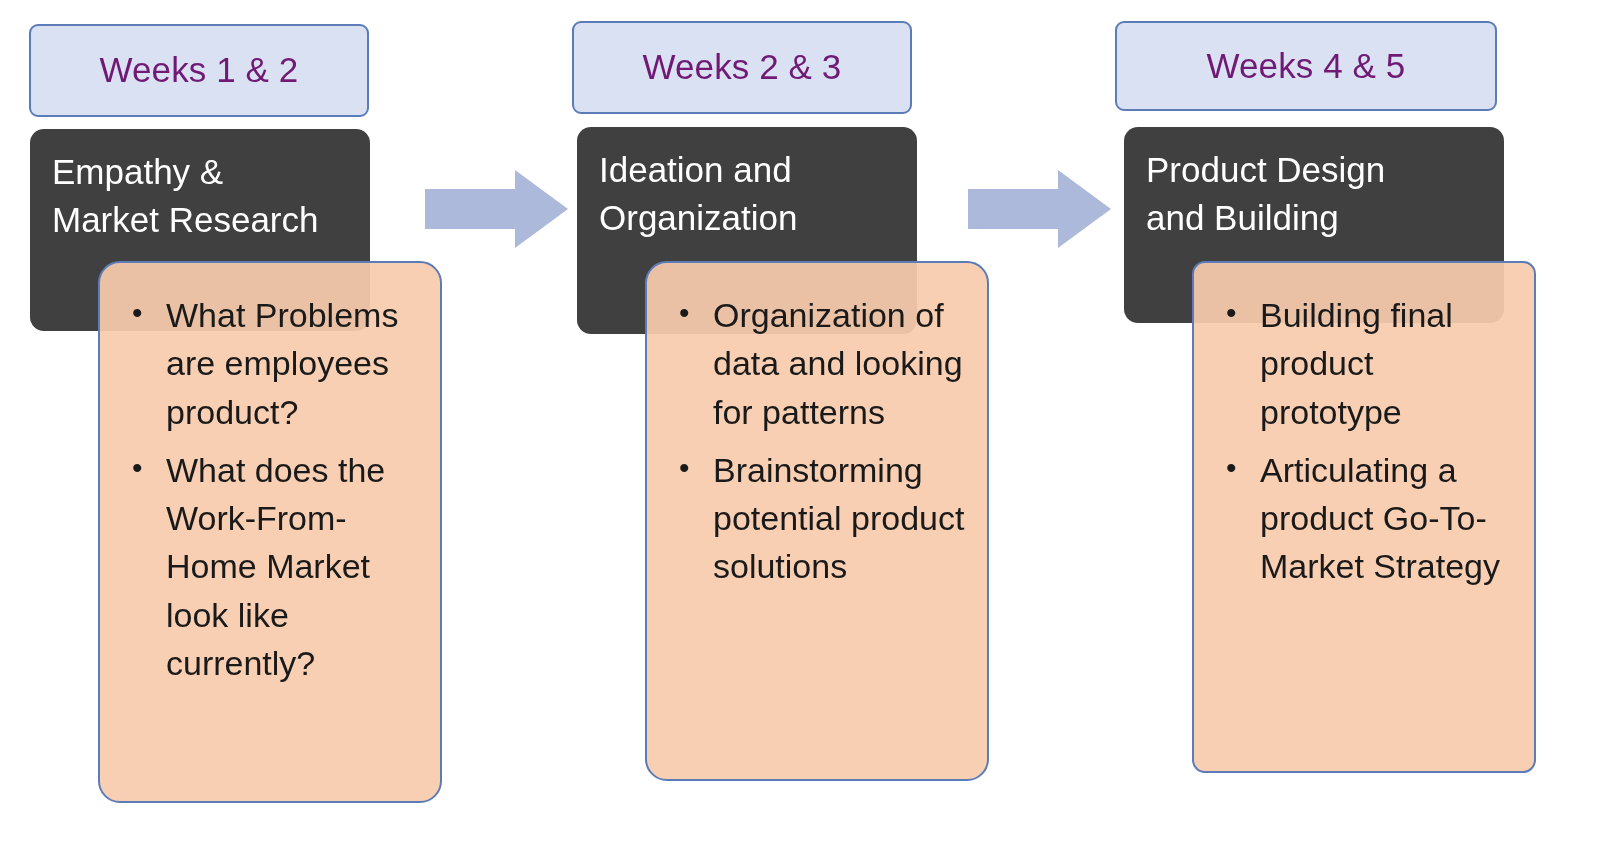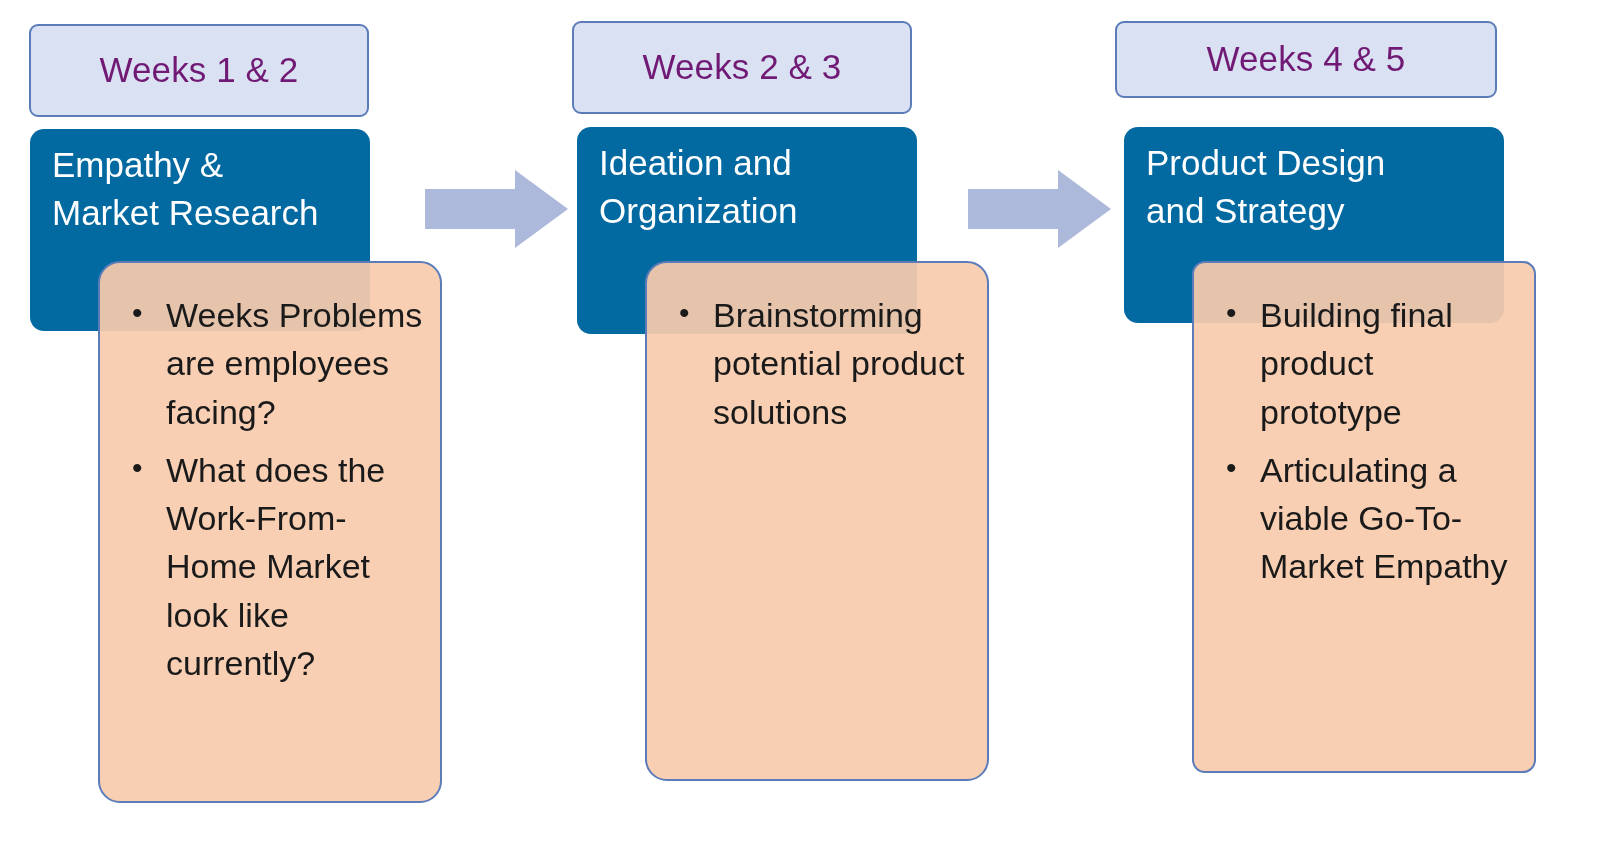--- a/index.html
+++ b/index.html
@@ -40,26 +40,26 @@
     font-size: 35px;
     line-height: 1.1;
     letter-spacing: 0.1px;
     z-index: 1;
   }
 
   
   .phase-box {
     position: absolute;
     box-sizing: border-box;
-    background: #0369a1;
+    background: #404040;
     border-radius: 14px;
     color: #ffffff;
     font-size: 35px;
     line-height: 1.38;
-    padding: 12px 20px 0 22px;
+    padding: 19px 20px 0 22px;
     z-index: 2;
   }
   .phase-title { display: block; white-space: pre-line; }
 
   
   .bullet-card {
     position: absolute;
     box-sizing: border-box;
     background: rgba(248, 203, 173, 0.93);
     border: 2px solid #5b7cb8;
@@ -107,21 +107,21 @@
       <span>Weeks 1 &amp; 2</span>
     </div>
 
     <div class="phase-box" style="left:30px; top:129px; width:340px; height:202px;">
       <span class="phase-title">Empathy &amp;
 Market Research</span>
     </div>
 
     <div class="bullet-card" style="left:98px; top:261px; width:344px; height:542px;">
       <ul>
-        <li>Weeks Problems are employees facing?</li>
+        <li>What Problems are employees product?</li>
         <li>What does the Work-From-Home Market look like currently?</li>
       </ul>
     </div>
   </div>
 
   <div class="arrow" style="left:425px; top:170px; width:143px; height:78px;">
     <svg width="143" height="78" viewBox="0 0 143 78">
       <polygon points="0,19 90,19 90,0 143,39 90,78 90,59 0,59" fill="#adb9da"></polygon>
     </svg>
   </div>
@@ -131,42 +131,43 @@
       <span>Weeks 2 &amp; 3</span>
     </div>
 
     <div class="phase-box" style="left:577px; top:127px; width:340px; height:207px;">
       <span class="phase-title">Ideation and
 Organization</span>
     </div>
 
     <div class="bullet-card" style="left:645px; top:261px; width:344px; height:520px;">
       <ul>
+        <li>Organization of data and looking for patterns</li>
         <li>Brainstorming potential product solutions</li>
       </ul>
     </div>
   </div>
 
   <div class="arrow" style="left:968px; top:170px; width:143px; height:78px;">
     <svg width="143" height="78" viewBox="0 0 143 78">
       <polygon points="0,19 90,19 90,0 143,39 90,78 90,59 0,59" fill="#adb9da"></polygon>
     </svg>
   </div>
 
   <div class="column">
-    <div class="week-pill" style="left:1115px; top:21px; width:382px; height:77px;">
+    <div class="week-pill" style="left:1115px; top:21px; width:382px; height:90px;">
       <span>Weeks 4 &amp; 5</span>
     </div>
 
     <div class="phase-box" style="left:1124px; top:127px; width:380px; height:196px;">
       <span class="phase-title">Product Design
-and Strategy</span>
+and Building</span>
     </div>
 
     <div class="bullet-card" style="left:1192px; top:261px; width:344px; height:512px;border-radius:13px;">
       <ul>
         <li>Building final product prototype</li>
-        <li>Articulating a viable Go-To-Market Empathy</li>
+        <li>Articulating a product Go-To-Market Strategy</li>
       </ul>
     </div>
   </div>
 
 </div>
 
 </body></html>

